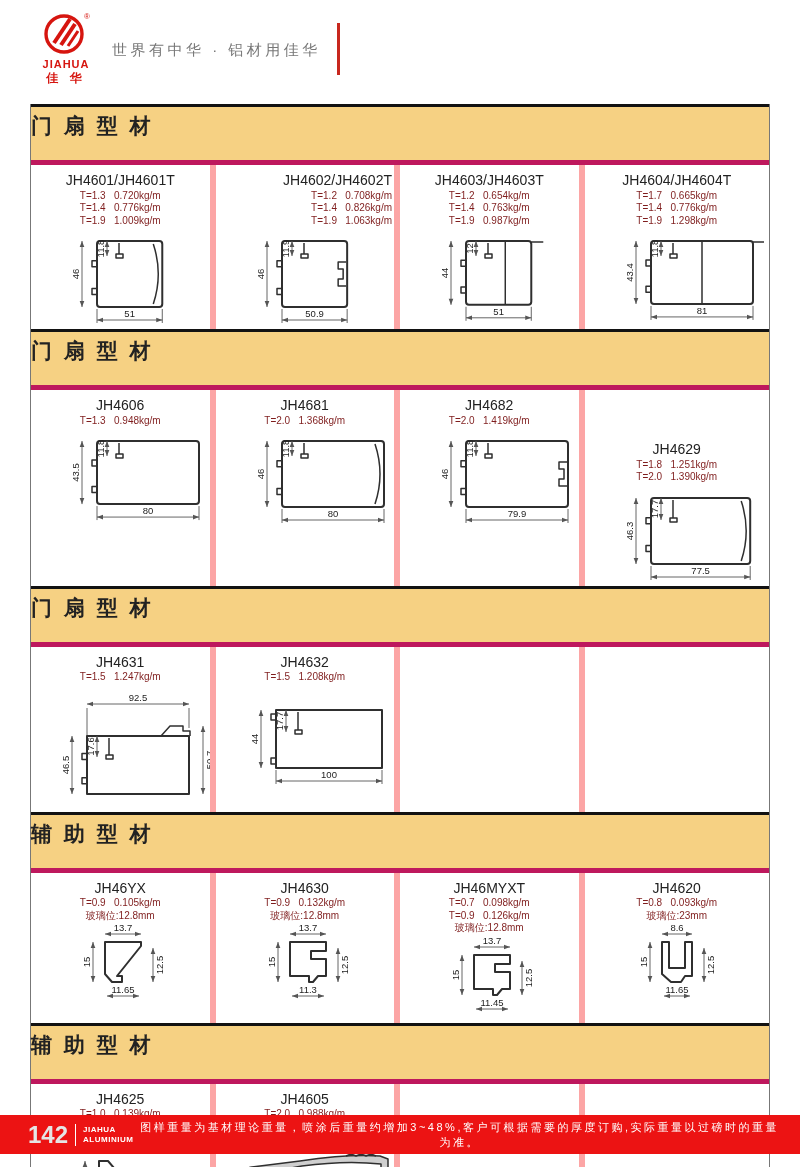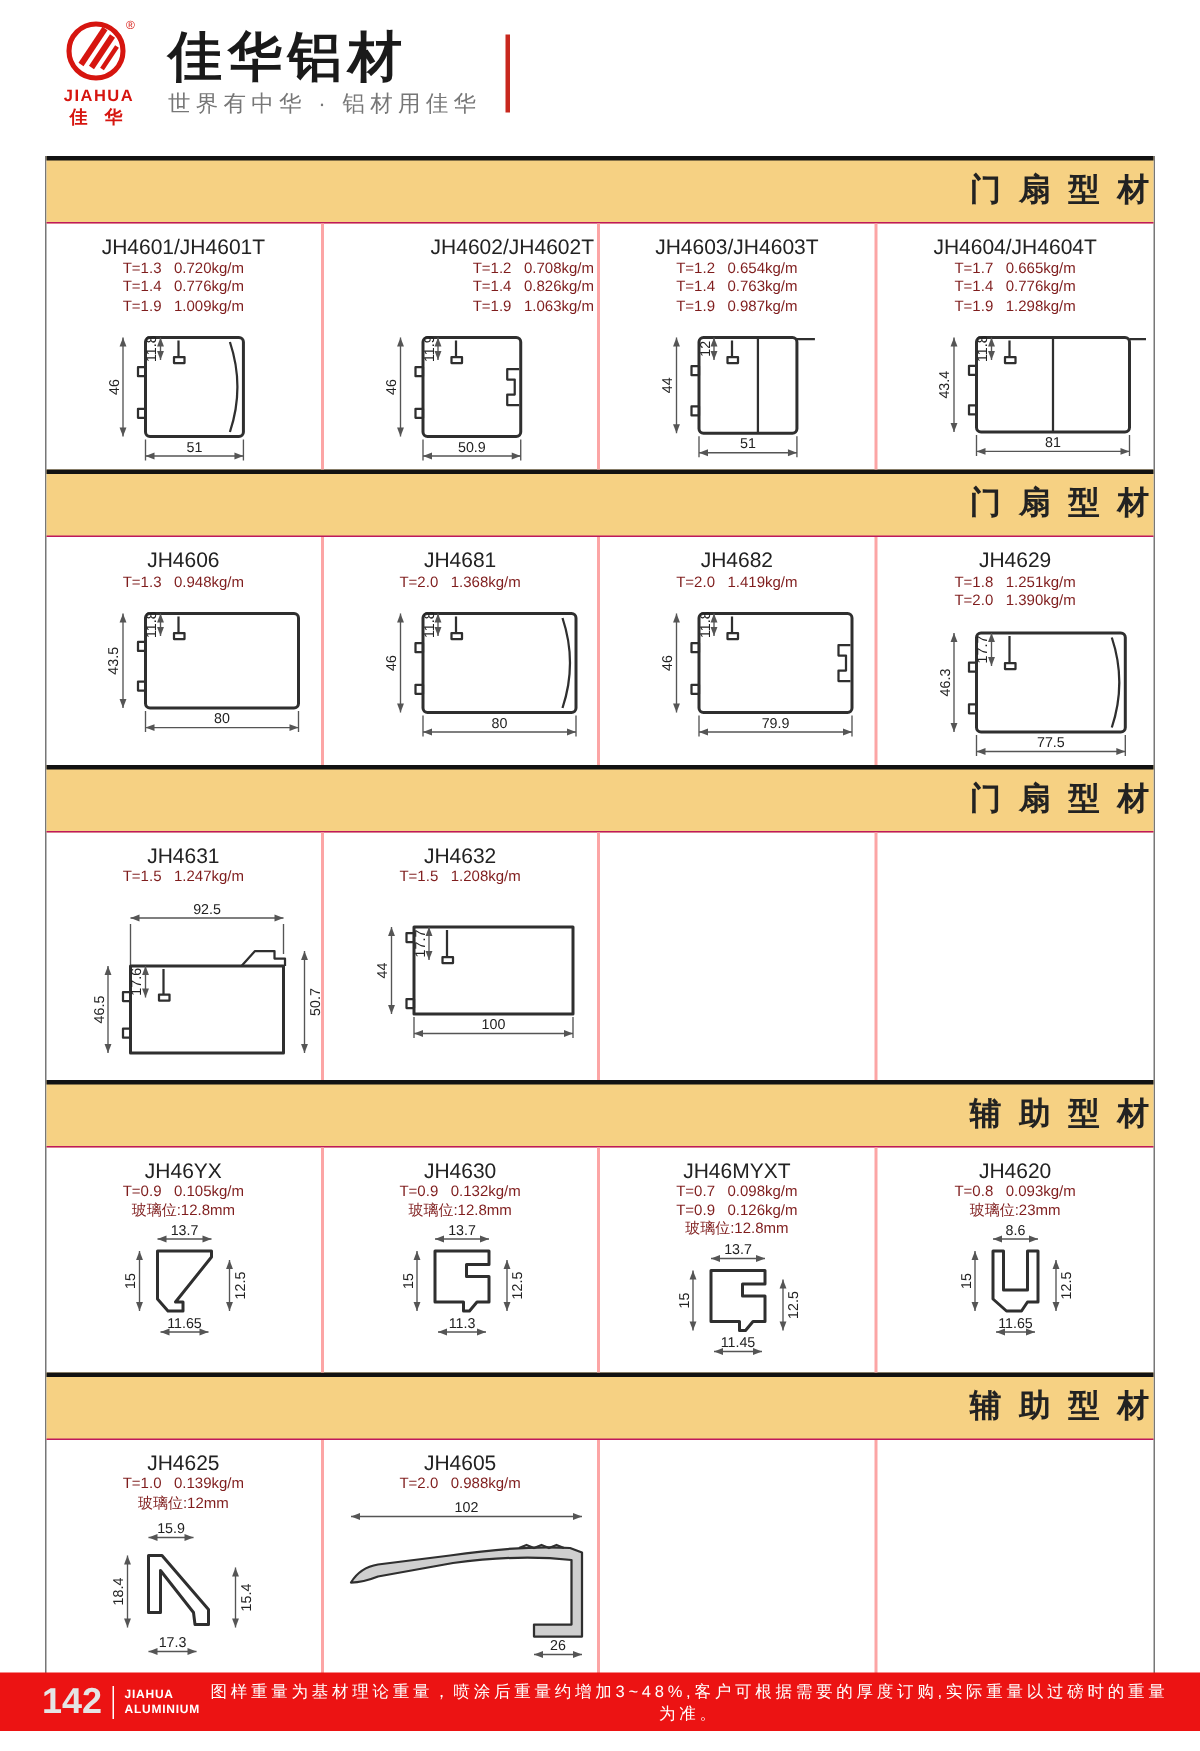--- a/index.html
+++ b/index.html
@@ -13,25 +13,25 @@
   .logo .cn{color:#d6150f;font-weight:bold;font-size:12px;letter-spacing:4px;}
   .company{margin-left:10px;}
   .company .name{font-size:36px;font-weight:bold;color:#1a1a1a;letter-spacing:4px;line-height:1.05;}
   .company .tag{font-size:15px;color:#777;letter-spacing:3.5px;margin-top:3px;}
   .vdiv{width:3px;height:52px;background:#c8281e;margin:0 14px 0 16px;}
   .titleblk .t{font-size:25px;font-weight:bold;color:#111;letter-spacing:1px;line-height:1.1;}
   .titleblk .s{font-size:12px;color:#555;letter-spacing:1.8px;margin-top:4px;}
 
   
   .catalog{margin:18px 30px 0 30px;border:1px solid #777;border-top:none;}
-  .sec-bar{background:#f6d183;border-top:3px solid #121212;border-bottom:1px solid #be185d;
-           text-align:right;font-size:21px;font-weight:bold;color:#222;
-           padding:5px 0 8px 0;letter-spacing:3px;}
+  .sec-bar{background:#f6d183;border-top:3px solid #121212;border-bottom:5px solid #be185d;
+           text-align:left;font-size:21px;font-weight:bold;color:#222;
+           padding:5px 0 20px 0;letter-spacing:3px;}
   .sec-grid{display:grid;grid-template-columns:repeat(4,1fr);}
-  .cell{border-right:2px solid #fca5a5;padding:7px 2px 2px 2px;text-align:center;box-sizing:border-box;overflow:hidden;}
+  .cell{border-right:6px solid #fca5a5;padding:7px 2px 2px 2px;text-align:center;box-sizing:border-box;overflow:hidden;}
   .cell:last-child{border-right:none;}
   .code{font-size:14px;color:#222;line-height:1.25;}
   .spec{font-size:10px;color:#7f1d1d;line-height:1.25;white-space:pre;}
   .drawing{display:block;margin:2px auto 0 auto;}
 
   
   .prof{fill:none;stroke:#2f2f2f;stroke-width:2;stroke-linejoin:round;}
   .prof2{fill:none;stroke:#2f2f2f;stroke-width:1.5;stroke-linejoin:round;}
   .proffill{fill:#cfcfcf;stroke:#2f2f2f;stroke-width:1.5;stroke-linejoin:round;}
   .dim{stroke:#555;stroke-width:0.9;}
@@ -57,21 +57,20 @@
         <circle cx="23" cy="23" r="18" fill="none" stroke="#d6150f" stroke-width="3.4"></circle>
         <path d="M13,32 L29,8" stroke="#d6150f" stroke-width="4" fill="none"></path>
         <path d="M20,34 L34,13" stroke="#d6150f" stroke-width="4" fill="none"></path>
         <path d="M27,35 L37,20" stroke="#d6150f" stroke-width="3" fill="none"></path>
         <text x="43" y="8" font-size="8" fill="#d6150f">®</text>
       </svg>
       <div class="en">JIAHUA</div>
       <div class="cn">佳 华</div>
     </div>
     <div class="company">
-      <div class="name">佳华铝材</div>
       <div class="tag">世界有中华 · 铝材用佳华</div>
     </div>
     <div class="vdiv"></div>
   </div>
 
   <div class="catalog">
       <div class="sec-bar">门 扇 型 材</div>
       <div class="sec-grid">
         <div class="cell" style="min-height: 158px;">
           <div class="code">JH4601/JH4601T</div>
@@ -260,21 +259,21 @@
             <polygon points="49,78 46.7,72 51.3,72" class="dimf"></polygon>
             <text x="46" y="45" class="dimt" text-anchor="middle" transform="rotate(-90 46 45)">46</text>
             <line x1="64" y1="80" x2="64" y2="94" class="dim"></line>
             <line x1="166" y1="80" x2="166" y2="94" class="dim"></line>
             <line x1="64" y1="91" x2="166" y2="91" class="dim"></line>
             <polygon points="64,91 70,88.7 70,93.3" class="dimf"></polygon>
             <polygon points="166,91 160,88.7 160,93.3" class="dimf"></polygon>
             <text x="115" y="88" class="dimt" text-anchor="middle">79.9</text>
           </svg>
         </div>
-        <div class="cell" style="min-height: 146px;">
+        <div class="cell" style="min-height: 146px; margin-top: 44px;">
           <div class="code">JH4629</div>
           <div class="spec">T=1.8   1.251kg/m</div>
           <div class="spec">T=2.0   1.390kg/m</div>
           <svg class="drawing" viewBox="0 0 180 98" width="180" height="98">
             <rect x="64" y="12" width="99.2" height="66" rx="3" class="prof"></rect>
             <rect x="59" y="31.8" width="5" height="6" class="prof2"></rect>
             <rect x="59" y="59.519999999999996" width="5" height="6" class="prof2"></rect>
             <line x1="86" y1="14" x2="86" y2="32" class="prof2"></line>
             <rect x="83" y="32" width="7" height="4" class="prof2"></rect>
             <path d="M154.2,15 Q164.2,45 154.2,75" class="prof2"></path>

